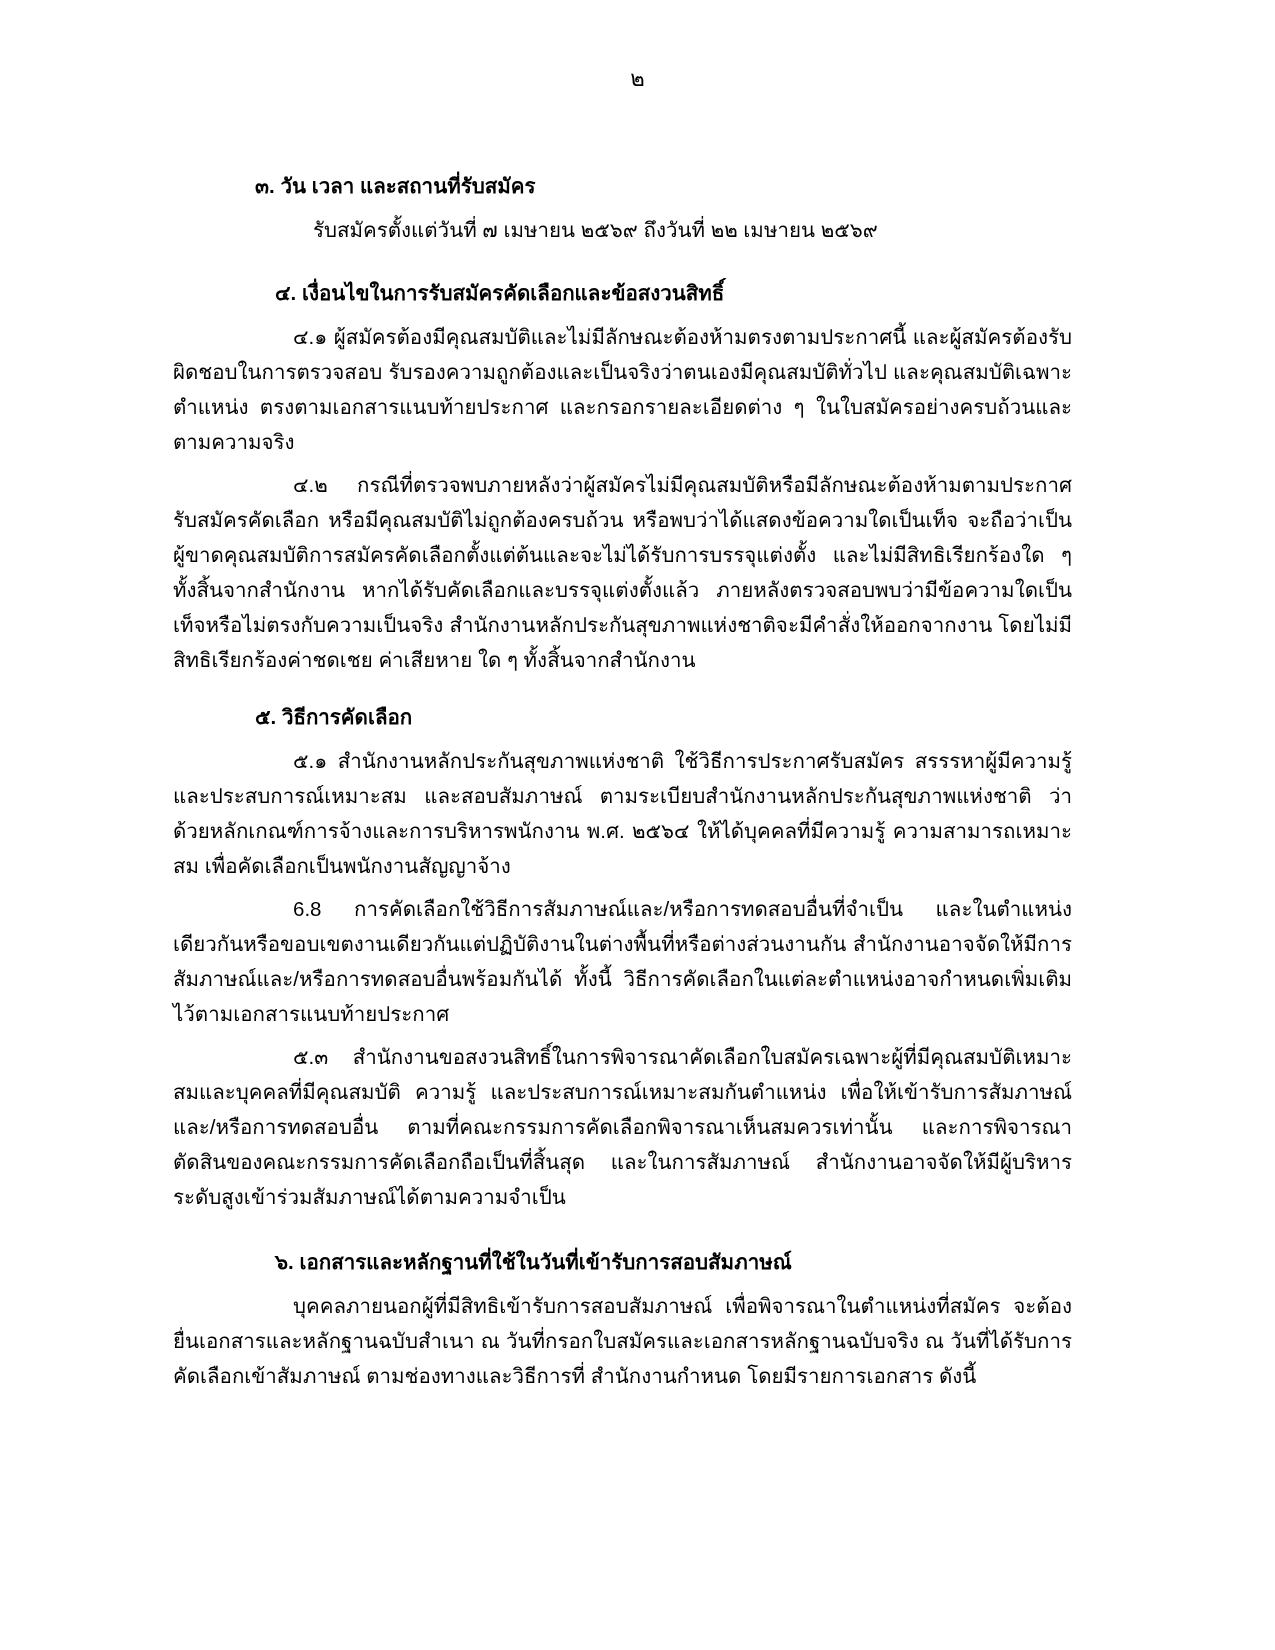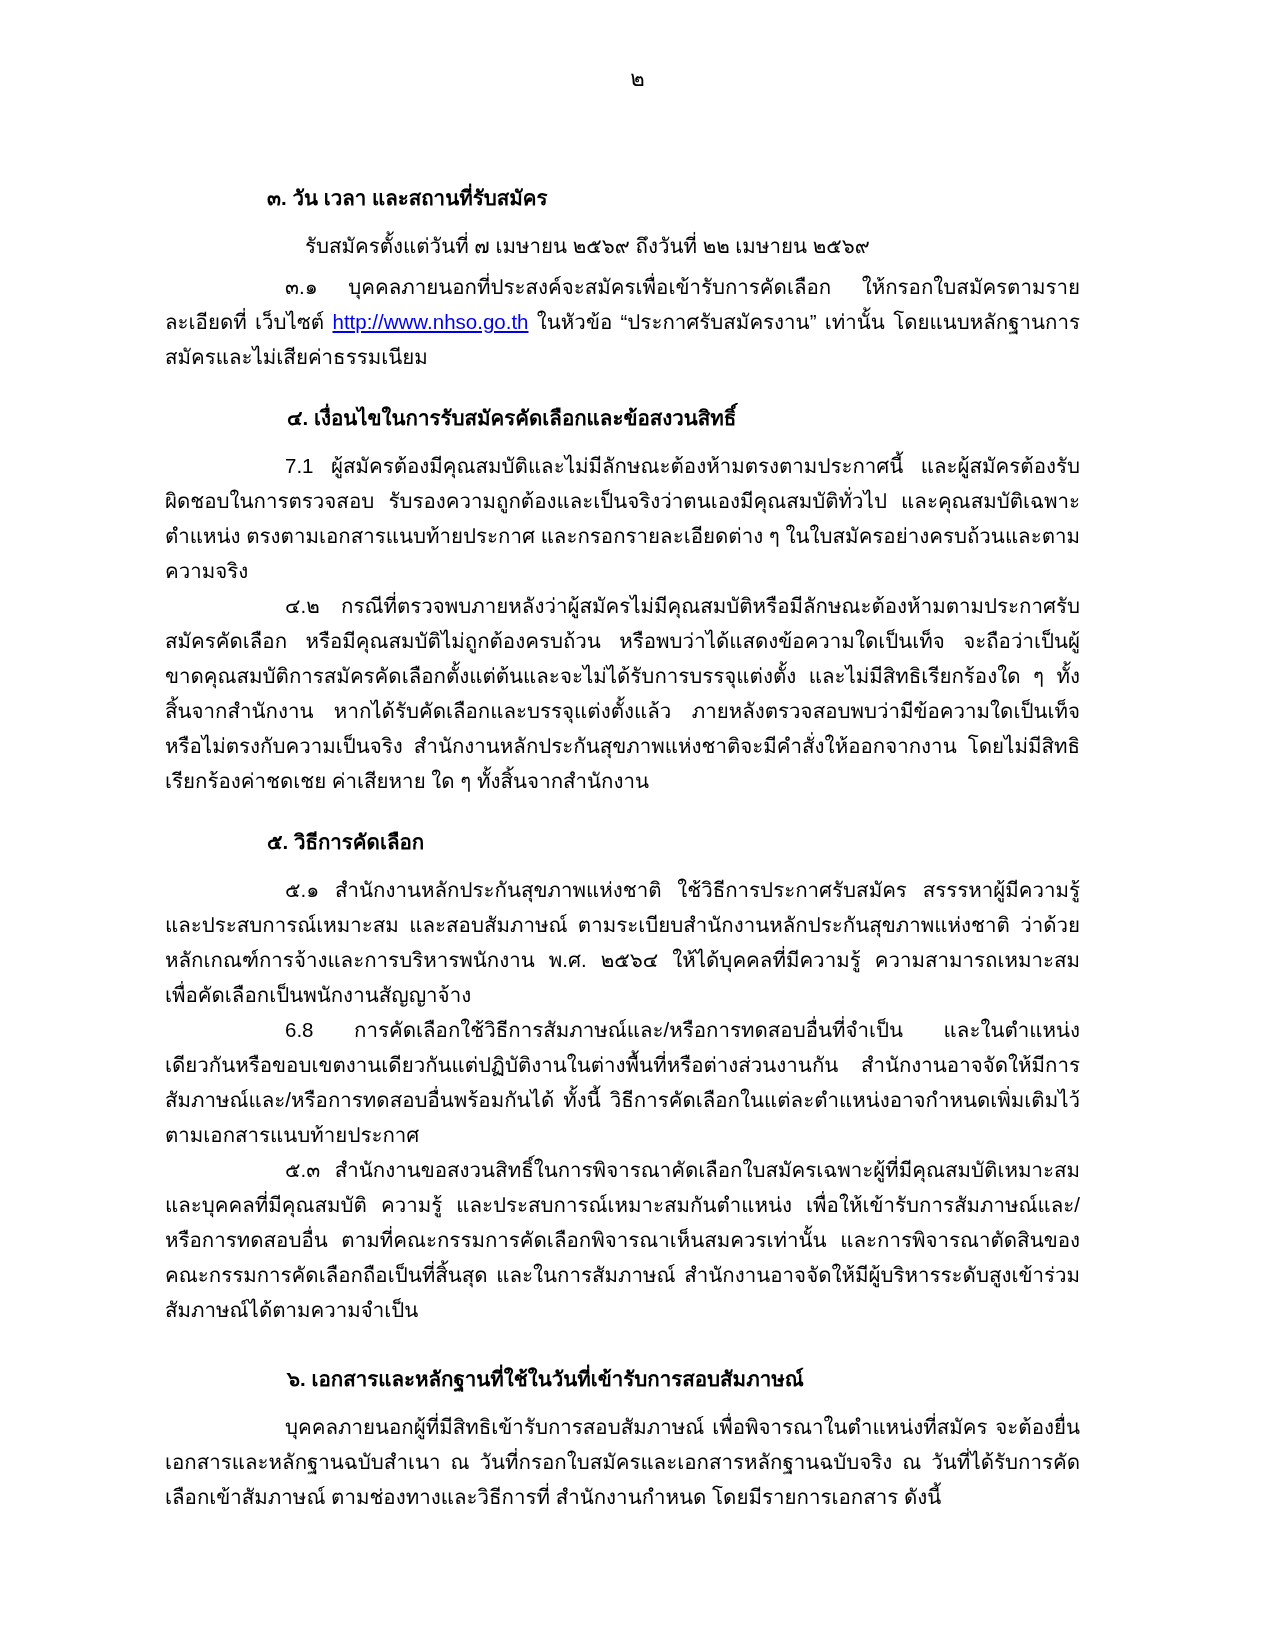--- a/index.html
+++ b/index.html
@@ -38,29 +38,29 @@
     width: 915px;
     font-size: 20.5px;
     line-height: 35px;
     text-align: justify;
     text-justify: inter-word;
     font-family: "Liberation Sans", "DejaVu Sans", sans-serif;
   }
 
   .heading {
     font-weight: bold;
-    margin: 12px;
+    margin: 0;
     padding: 0;
     text-indent: 90px;
     line-height: 36px;
   }
   .heading.tight { text-indent: 110px; }
 
   p.para {
-    margin: 0;
+    margin: 8px;
     padding: 0;
     text-indent: 120px;
     line-height: 35px;
   }
   p.para.indent-lg { text-indent: 140px; }
 
   .gap-sm { height: 6px; }
   .gap-md { height: 14px; }
   .gap-lg { height: 22px; }
 
@@ -74,26 +74,25 @@
 
 <div class="page">
 
   <div class="page-number">๒</div>
 
   <div class="content">
 
     <div class="heading">๓. วัน เวลา และสถานที่รับสมัคร</div>
     <p class="para indent-lg">รับสมัครตั้งแต่วันที่ ๗ เมษายน ๒๕๖๙ ถึงวันที่ ๒๒ เมษายน ๒๕๖๙</p>
     <div class="gap-sm"></div>
-    <p class="para"><span>๓.๑ บุคคลภายนอกที่ประสงค์จะสมัครเพื่อเข้ารับการคัดเลือก ให้กรอกใบสมัครตามรายละเอียดที่ เว็บไซต์</span> <a class="url" href="#">http://www.nhso.go.th</a><span> ในหัวข้อ “ประกาศรับสมัครงาน” เท่านั้น โดยแนบหลักฐานการสมัครและไม่เสียค่าธรรมเนียม</span></p>
 
     <div class="gap-md"></div>
 
     <div class="heading tight">๔. เงื่อนไขในการรับสมัครคัดเลือกและข้อสงวนสิทธิ์</div>
-    <p class="para">7.1 ผู้สมัครต้องมีคุณสมบัติและไม่มีลักษณะต้องห้ามตรงตามประกาศนี้ และผู้สมัครต้องรับผิดชอบในการตรวจสอบ รับรองความถูกต้องและเป็นจริงว่าตนเองมีคุณสมบัติทั่วไป และคุณสมบัติเฉพาะตำแหน่ง ตรงตามเอกสารแนบท้ายประกาศ และกรอกรายละเอียดต่าง ๆ ในใบสมัครอย่างครบถ้วนและตามความจริง</p>
+    <p class="para">๔.๑ ผู้สมัครต้องมีคุณสมบัติและไม่มีลักษณะต้องห้ามตรงตามประกาศนี้ และผู้สมัครต้องรับผิดชอบในการตรวจสอบ รับรองความถูกต้องและเป็นจริงว่าตนเองมีคุณสมบัติทั่วไป และคุณสมบัติเฉพาะตำแหน่ง ตรงตามเอกสารแนบท้ายประกาศ และกรอกรายละเอียดต่าง ๆ ในใบสมัครอย่างครบถ้วนและตามความจริง</p>
     <p class="para">๔.๒ กรณีที่ตรวจพบภายหลังว่าผู้สมัครไม่มีคุณสมบัติหรือมีลักษณะต้องห้ามตามประกาศรับสมัครคัดเลือก หรือมีคุณสมบัติไม่ถูกต้องครบถ้วน หรือพบว่าได้แสดงข้อความใดเป็นเท็จ จะถือว่าเป็นผู้ขาดคุณสมบัติการสมัครคัดเลือกตั้งแต่ต้นและจะไม่ได้รับการบรรจุแต่งตั้ง และไม่มีสิทธิเรียกร้องใด ๆ ทั้งสิ้นจากสำนักงาน หากได้รับคัดเลือกและบรรจุแต่งตั้งแล้ว ภายหลังตรวจสอบพบว่ามีข้อความใดเป็นเท็จหรือไม่ตรงกับความเป็นจริง สำนักงานหลักประกันสุขภาพแห่งชาติจะมีคำสั่งให้ออกจากงาน โดยไม่มีสิทธิเรียกร้องค่าชดเชย ค่าเสียหาย ใด ๆ ทั้งสิ้นจากสำนักงาน</p>
 
     <div class="gap-md"></div>
 
     <div class="heading">๕. วิธีการคัดเลือก</div>
     <p class="para">๕.๑ สำนักงานหลักประกันสุขภาพแห่งชาติ ใช้วิธีการประกาศรับสมัคร สรรรหาผู้มีความรู้และประสบการณ์เหมาะสม และสอบสัมภาษณ์ ตามระเบียบสำนักงานหลักประกันสุขภาพแห่งชาติ ว่าด้วยหลักเกณฑ์การจ้างและการบริหารพนักงาน พ.ศ. ๒๕๖๔ ให้ได้บุคคลที่มีความรู้ ความสามารถเหมาะสม เพื่อคัดเลือกเป็นพนักงานสัญญาจ้าง</p>
     <p class="para">6.8 การคัดเลือกใช้วิธีการสัมภาษณ์และ/หรือการทดสอบอื่นที่จำเป็น และในตำแหน่งเดียวกันหรือขอบเขตงานเดียวกันแต่ปฏิบัติงานในต่างพื้นที่หรือต่างส่วนงานกัน สำนักงานอาจจัดให้มีการสัมภาษณ์และ/หรือการทดสอบอื่นพร้อมกันได้  ทั้งนี้ วิธีการคัดเลือกในแต่ละตำแหน่งอาจกำหนดเพิ่มเติมไว้ตามเอกสารแนบท้ายประกาศ</p>
     <p class="para">๕.๓ สำนักงานขอสงวนสิทธิ์ในการพิจารณาคัดเลือกใบสมัครเฉพาะผู้ที่มีคุณสมบัติเหมาะสมและบุคคลที่มีคุณสมบัติ ความรู้ และประสบการณ์เหมาะสมกันตำแหน่ง เพื่อให้เข้ารับการสัมภาษณ์และ/หรือการทดสอบอื่น ตามที่คณะกรรมการคัดเลือกพิจารณาเห็นสมควรเท่านั้น และการพิจารณาตัดสินของคณะกรรมการคัดเลือกถือเป็นที่สิ้นสุด และในการสัมภาษณ์ สำนักงานอาจจัดให้มีผู้บริหารระดับสูงเข้าร่วมสัมภาษณ์ได้ตามความจำเป็น</p>
 
     <div class="gap-lg"></div>

